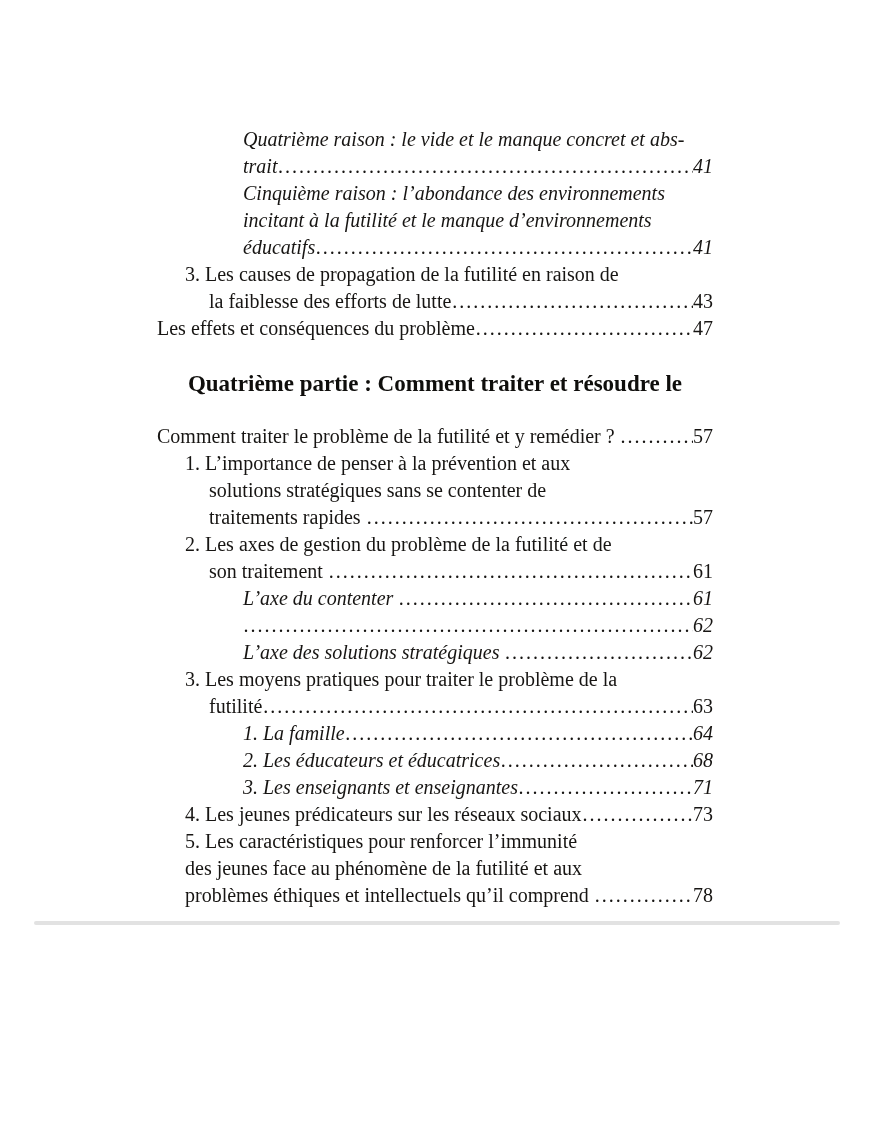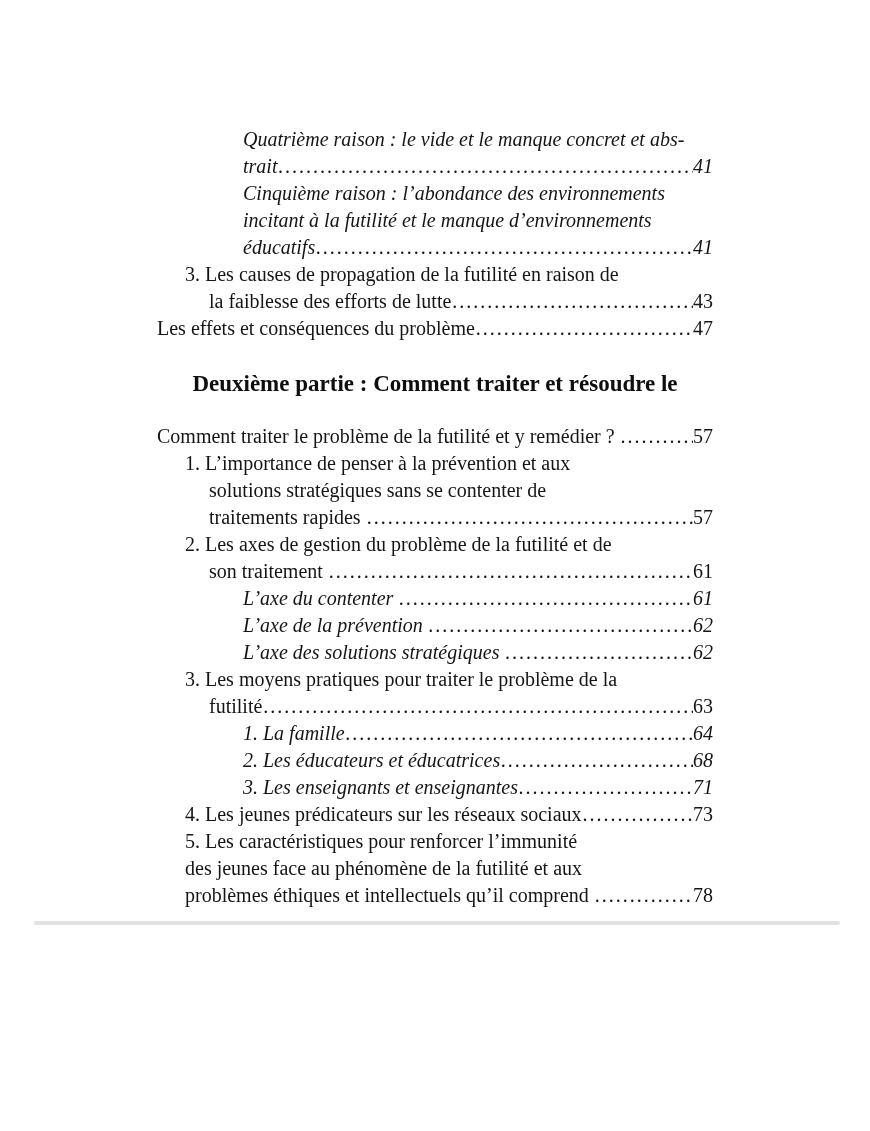--- a/index.html
+++ b/index.html
@@ -116,21 +116,21 @@
           <span class="pg">43</span>
         </div>
         <div class="toc-line i0">
           <span class="toc-text">Les effets et conséquences du problème</span>
           <span class="leader"></span>
           <span class="pg">47</span>
         </div>
       </div>
 
     <div class="part-heading">
-      <div>Deuxième partie : Comment traiter et résoudre le</div>
+      <div>Quatrième partie : Comment traiter et résoudre le</div>
     </div>
 
     <div id="toc-bottom">
         <div class="toc-line i0">
           <span class="toc-text">Comment traiter le problème de la futilité et y remédier ? </span>
           <span class="leader"></span>
           <span class="pg">57</span>
         </div>
         <div class="toc-line i1">
           <span class="toc-text">1. L’importance de penser à la prévention et aux</span>
@@ -150,21 +150,20 @@
           <span class="toc-text">son traitement </span>
           <span class="leader"></span>
           <span class="pg">61</span>
         </div>
         <div class="toc-line i2 it">
           <span class="toc-text">L’axe du contenter </span>
           <span class="leader"></span>
           <span class="pg">61</span>
         </div>
         <div class="toc-line i2 it">
-          <span class="toc-text">L’axe de la prévention </span>
           <span class="leader"></span>
           <span class="pg">62</span>
         </div>
         <div class="toc-line i2 it">
           <span class="toc-text">L’axe des solutions stratégiques </span>
           <span class="leader"></span>
           <span class="pg">62</span>
         </div>
         <div class="toc-line i1">
           <span class="toc-text">3. Les moyens pratiques pour traiter le problème de la</span>

